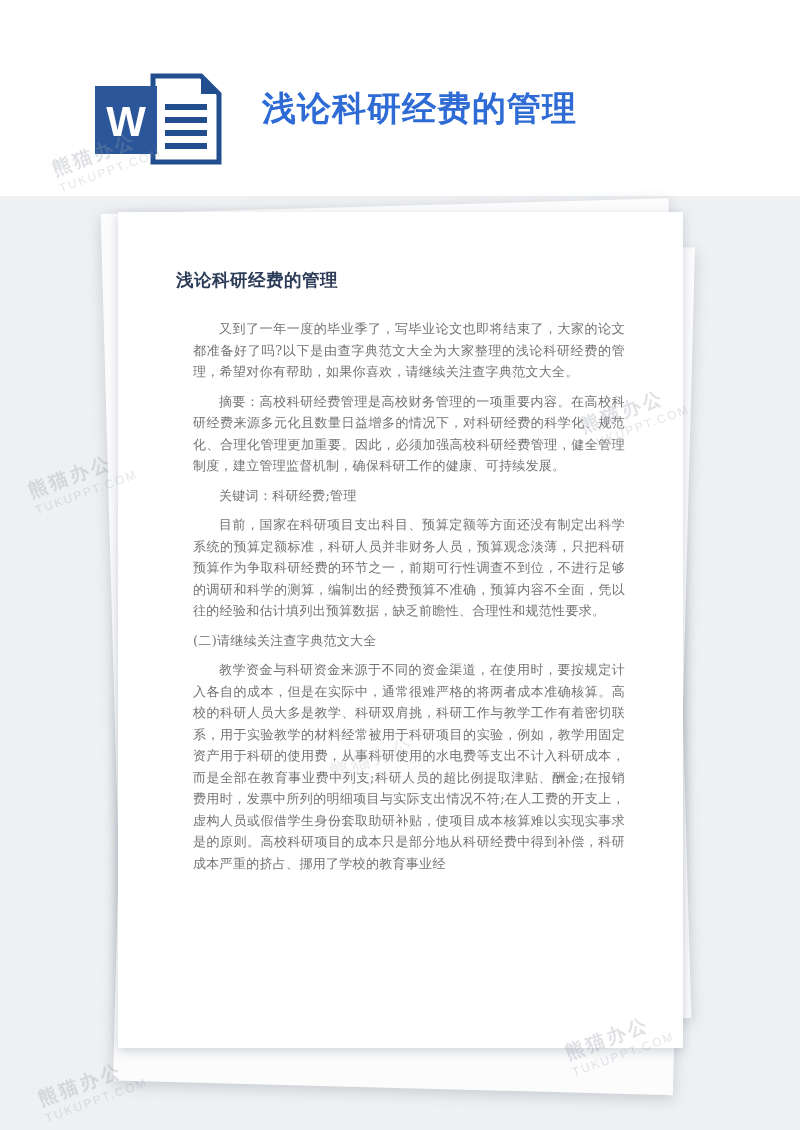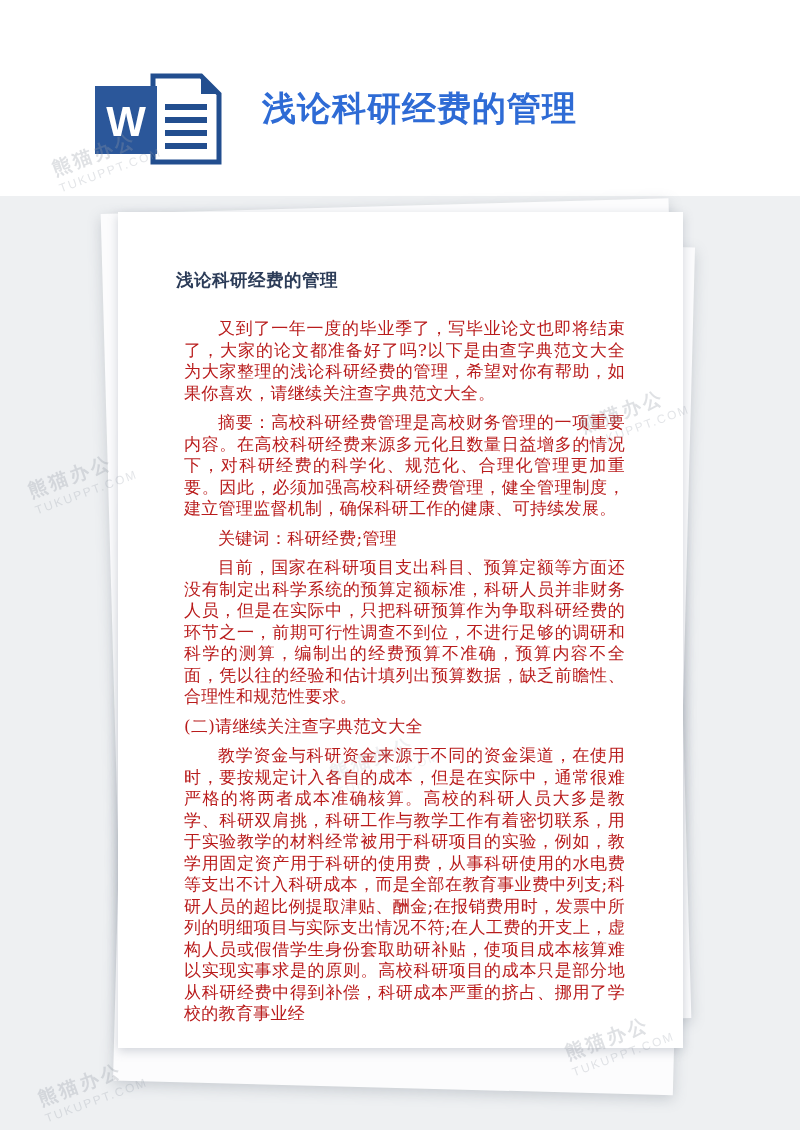--- a/index.html
+++ b/index.html
@@ -61,25 +61,25 @@
     padding: 56px 58px 0 58px;
   }
   .doc-title {
     font-size: 17.5px;
     font-weight: 600;
     color: #2c3c58;
     margin: 0 0 26px 0;
     letter-spacing: 0.5px;
   }
   .doc-inner p {
-    font-size: 17px;
+    font-size: 13px;
     line-height: 21.5px;
-    color: #b91c1c;
+    color: #737373;
     text-align: justify;
-    margin: 0 0 8px 8px;
+    margin: 0 0 8px 17px;
     letter-spacing: 0.3px;
   }
   .doc-inner p.indent { text-indent: 2em; }
 
   
   .watermark {
     position: absolute;
     transform: rotate(-20deg);
     pointer-events: none;
     text-align: left;
@@ -126,21 +126,21 @@
 
 <div class="page-back page-back-1"></div>
 <div class="page-back page-back-2"></div>
 
 <div class="doc-page">
   <div class="doc-inner">
     <h1 class="doc-title">浅论科研经费的管理</h1>
     <p class="indent">又到了一年一度的毕业季了，写毕业论文也即将结束了，大家的论文都准备好了吗?以下是由查字典范文大全为大家整理的浅论科研经费的管理，希望对你有帮助，如果你喜欢，请继续关注查字典范文大全。</p>
     <p class="indent">摘要：高校科研经费管理是高校财务管理的一项重要内容。在高校科研经费来源多元化且数量日益增多的情况下，对科研经费的科学化、规范化、合理化管理更加重要。因此，必须加强高校科研经费管理，健全管理制度，建立管理监督机制，确保科研工作的健康、可持续发展。</p>
     <p class="indent">关键词：科研经费;管理</p>
-    <p class="indent">目前，国家在科研项目支出科目、预算定额等方面还没有制定出科学系统的预算定额标准，科研人员并非财务人员，但是在实际中，只把科研预算作为争取科研经费的环节之一，前期可行性调查不到位，不进行足够的调研和科学的测算，编制出的经费预算不准确，预算内容不全面，凭以往的经验和估计填列出预算数据，缺乏前瞻性、合理性和规范性要求。</p>
+    <p class="indent">目前，国家在科研项目支出科目、预算定额等方面还没有制定出科学系统的预算定额标准，科研人员并非财务人员，预算观念淡薄，只把科研预算作为争取科研经费的环节之一，前期可行性调查不到位，不进行足够的调研和科学的测算，编制出的经费预算不准确，预算内容不全面，凭以往的经验和估计填列出预算数据，缺乏前瞻性、合理性和规范性要求。</p>
     <p class="plain">(二)请继续关注查字典范文大全</p>
     <p class="indent">教学资金与科研资金来源于不同的资金渠道，在使用时，要按规定计入各自的成本，但是在实际中，通常很难严格的将两者成本准确核算。高校的科研人员大多是教学、科研双肩挑，科研工作与教学工作有着密切联系，用于实验教学的材料经常被用于科研项目的实验，例如，教学用固定资产用于科研的使用费，从事科研使用的水电费等支出不计入科研成本，而是全部在教育事业费中列支;科研人员的超比例提取津贴、酬金;在报销费用时，发票中所列的明细项目与实际支出情况不符;在人工费的开支上，虚构人员或假借学生身份套取助研补贴，使项目成本核算难以实现实事求是的原则。高校科研项目的成本只是部分地从科研经费中得到补偿，科研成本严重的挤占、挪用了学校的教育事业经</p>
   </div>
 </div>
 
 <div class="watermark" style="left:52px; top:138px;">
   <span class="wm-brand">熊猫办公</span>
   <span class="wm-site">TUKUPPT.COM</span>
 </div>
 <div class="watermark" style="left:580px; top:395px;">

